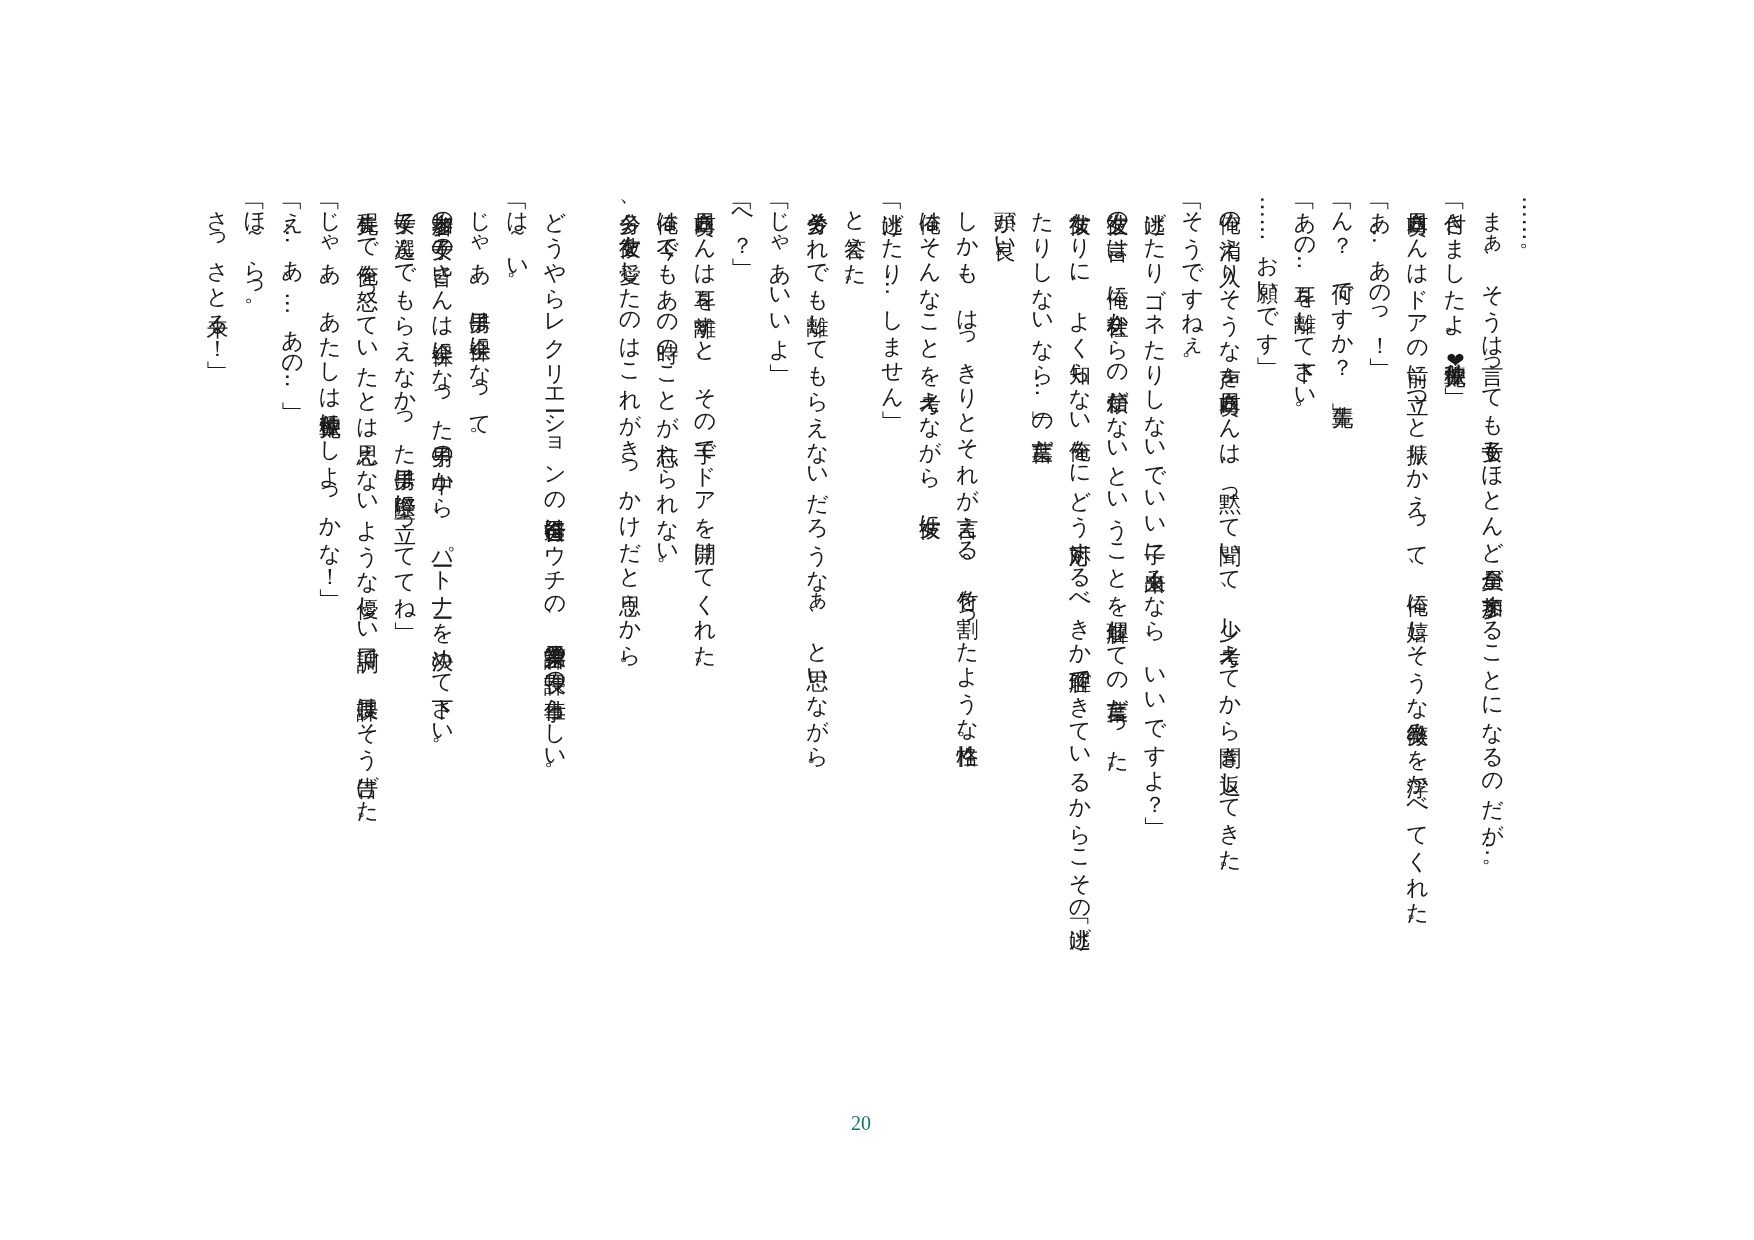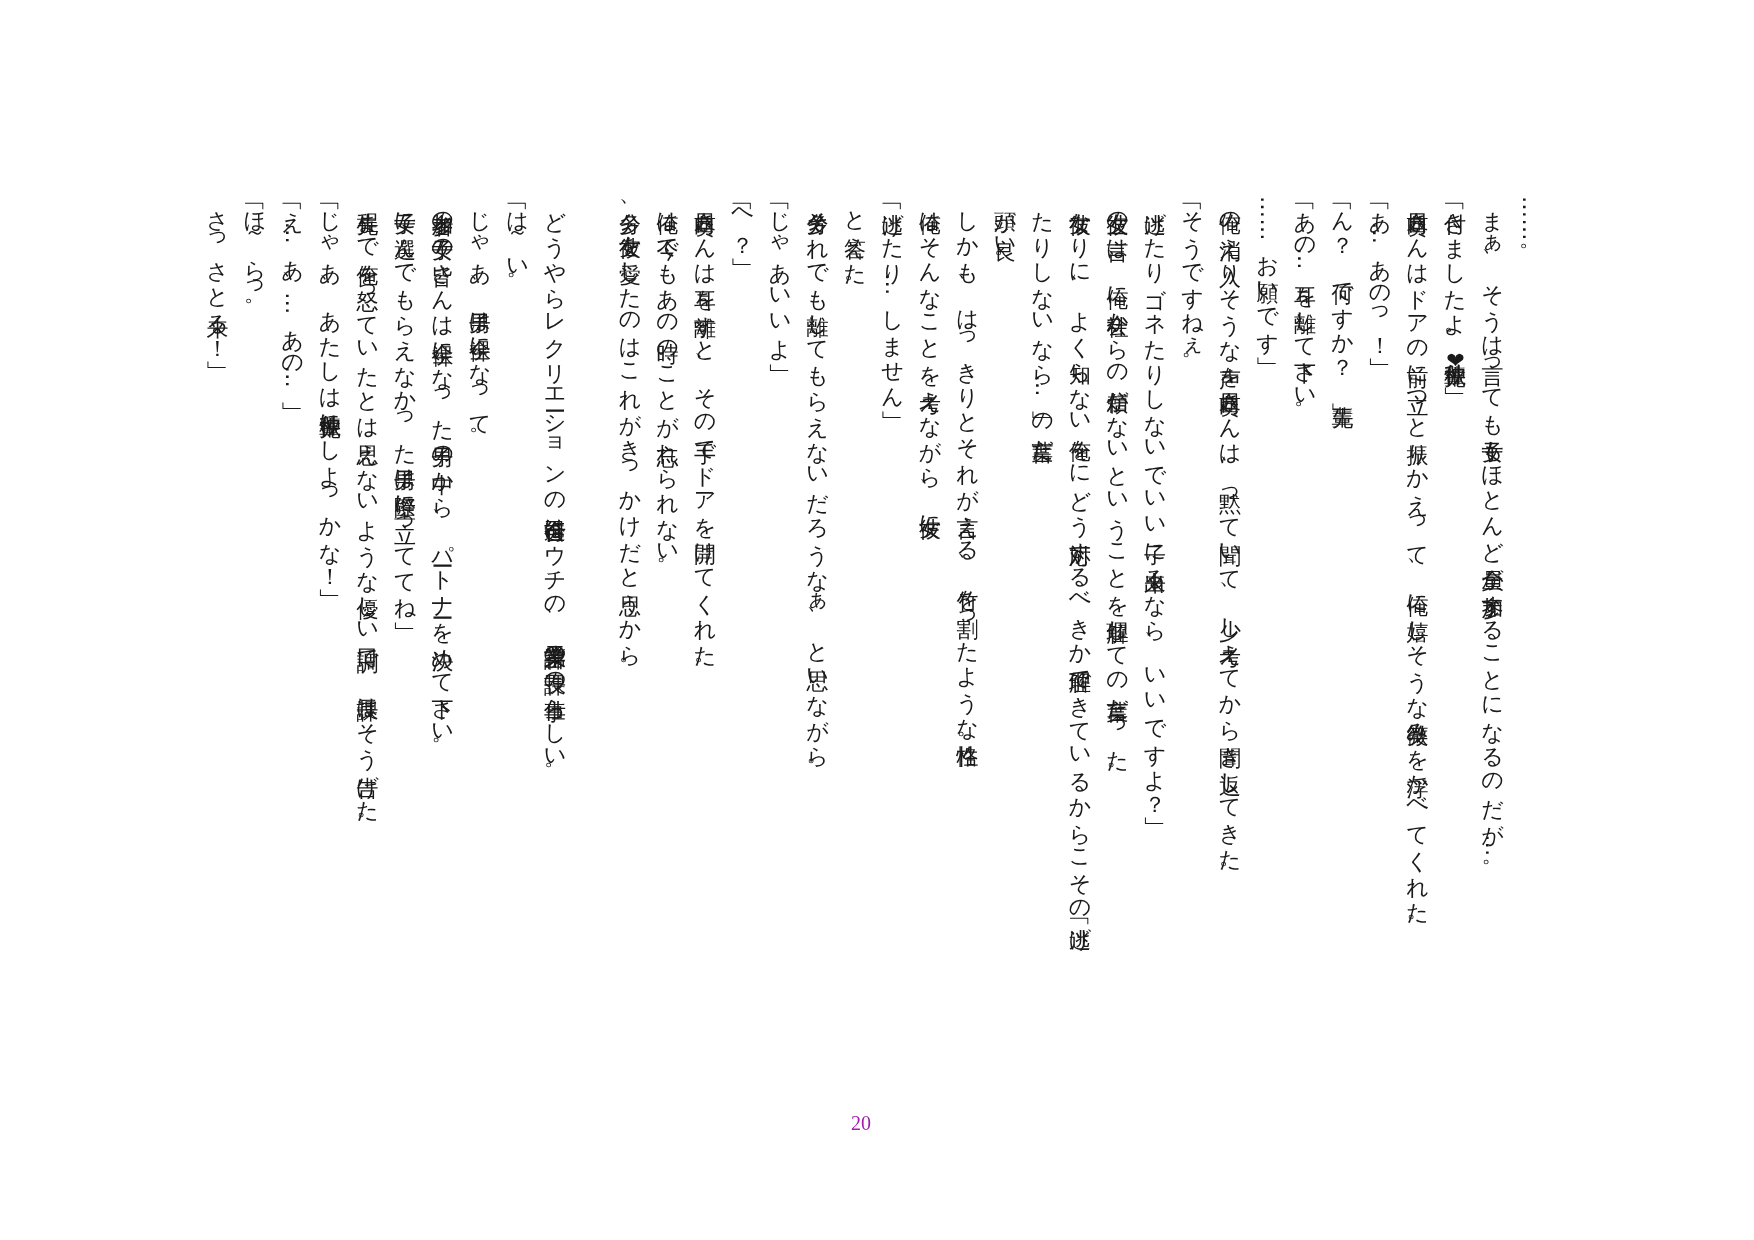--- a/index.html
+++ b/index.html
@@ -20,21 +20,21 @@
   }
   .line { display: block; white-space: nowrap; }
   .line.blank { }
   .page-number {
     position: absolute;
     left: 0; width: 1722px;
     top: 1112px;
     text-align: center;
     font-family: "Liberation Serif", "DejaVu Serif", serif;
     font-size: 20px;
-    color: #a21caf;
+    color: #0f766e;
   }
 </style>
 </head>
 <body>
 
 <div class="page">
   <div class="text-block">
     <span class="line">……。</span>
     <span class="line">まぁ、そうは言っても女子もほとんど全員が参加することになるのだが…。</span>
     <span class="line">「付きましたよ。仲秋先輩❤」</span>

